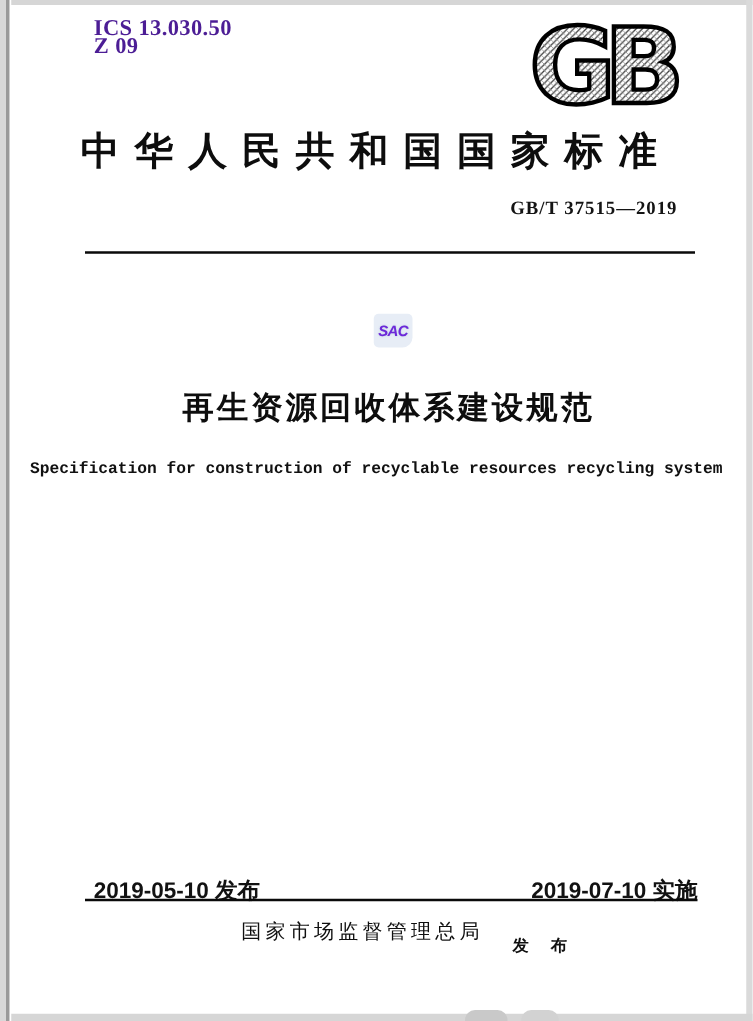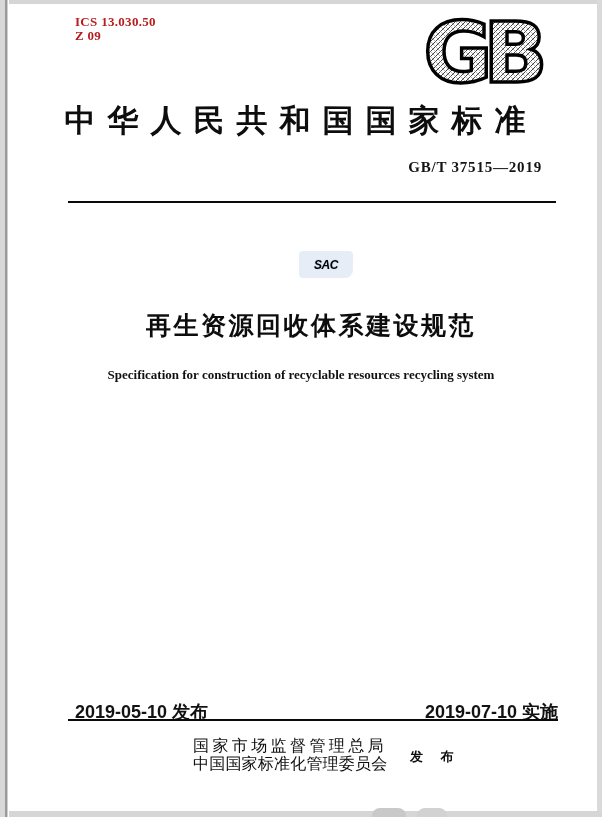--- a/index.html
+++ b/index.html
@@ -14,21 +14,21 @@
   .edge-bottom{position:absolute;bottom:0;left:0;width:602px;height:6px;background:#d6d6d6;}
   .edge-left{position:absolute;top:0;left:0;width:9px;height:817px;
     background:linear-gradient(to right,#d8d8d8 0 5px,#9a9a9a 5px 7px,#cfcfcf 7px 8px,#ffffff 8px);}
   .page-curl{position:absolute;bottom:0;height:9px;border-radius:8px 8px 0 0;}
   .curl-1{left:372px;width:34px;background:#c9c9c9;}
   .curl-2{left:417px;width:30px;background:#d2d2d2;}
 
   .ics-block{
     position:absolute;left:75px;top:15px;
     font-family:"Liberation Serif","DejaVu Serif",serif;
-    font-weight:bold;font-size:13px;line-height:14px;color:#b91c1c;
+    font-weight:bold;font-size:18px;line-height:14px;color:#4c1d95;
     letter-spacing:0.3px;
   }
 
   .gb-logo{position:absolute;left:398px;top:14px;width:162px;height:80px;}
 
   .heading-cn{
     position:absolute;top:100px;left:0;width:602px;box-sizing:border-box;
     text-align:center;
     font-family:"Liberation Serif","DejaVu Serif",serif;
     font-weight:bold;font-size:31px;letter-spacing:12px;
@@ -37,37 +37,37 @@
 
   .std-number{
     position:absolute;top:159px;right:60px;
     font-family:"Liberation Serif","DejaVu Serif",serif;
     font-weight:bold;font-size:15px;letter-spacing:0.8px;color:#141414;margin-left:12px;
   }
 
   .rule-top{position:absolute;left:68px;top:201px;width:488px;height:2px;background:#0a0a0a;}
 
   .sac-watermark{
-    position:absolute;left:299px;top:251px;width:54px;height:27px;
+    position:absolute;left:299px;top:251px;width:31px;height:27px;
     background:#e7edf6;border-radius:4px 4px 8px 4px;
     display:flex;align-items:center;justify-content:center;
     font-style:italic;font-weight:bold;font-size:12px;letter-spacing:-0.5px;
-    color:#000000;text-shadow:0 0 1px #bfcde4, 0 0 2px #ccd8ea;
+    color:#6d28d9;text-shadow:0 0 1px #bfcde4, 0 0 2px #ccd8ea;
   }
 
   .title-cn{
     position:absolute;top:309px;left:0;width:602px;box-sizing:border-box;
     text-align:center;font-weight:bold;font-size:25px;letter-spacing:2.5px;padding-left:20px;
     color:#0d0d0d;white-space:nowrap;
   }
 
   .title-en{
     position:absolute;top:367px;left:0;width:602px;
     text-align:center;
-    font-family:Liberation Serif, serif;
+    font-family:Liberation Mono, monospace;
     font-weight:bold;font-size:13px;color:#111111;
   }
 
   .dates-row{
     position:absolute;top:700px;left:75px;width:483px;
     display:flex;justify-content:space-between;
     font-weight:bold;font-size:18px;color:#121212;
   }
 
   .rule-bottom{position:absolute;left:68px;top:719px;width:490px;height:2px;background:#0a0a0a;}
@@ -122,19 +122,18 @@
 
 <div class="dates-row">
   <span>2019-05-10 发布</span>
   <span>2019-07-10 实施</span>
 </div>
 
 <div class="rule-bottom"></div>
 
 <div class="publisher-block">
   <div class="publisher-line-1">国家市场监督管理总局</div>
-  <div class="publisher-line-2">中国国家标准化管理委员会</div>
 </div>
 
 <div class="publish-label">发 布</div>
 
 <div class="page-curl curl-1"></div>
 <div class="page-curl curl-2"></div>
 
 </body></html>

